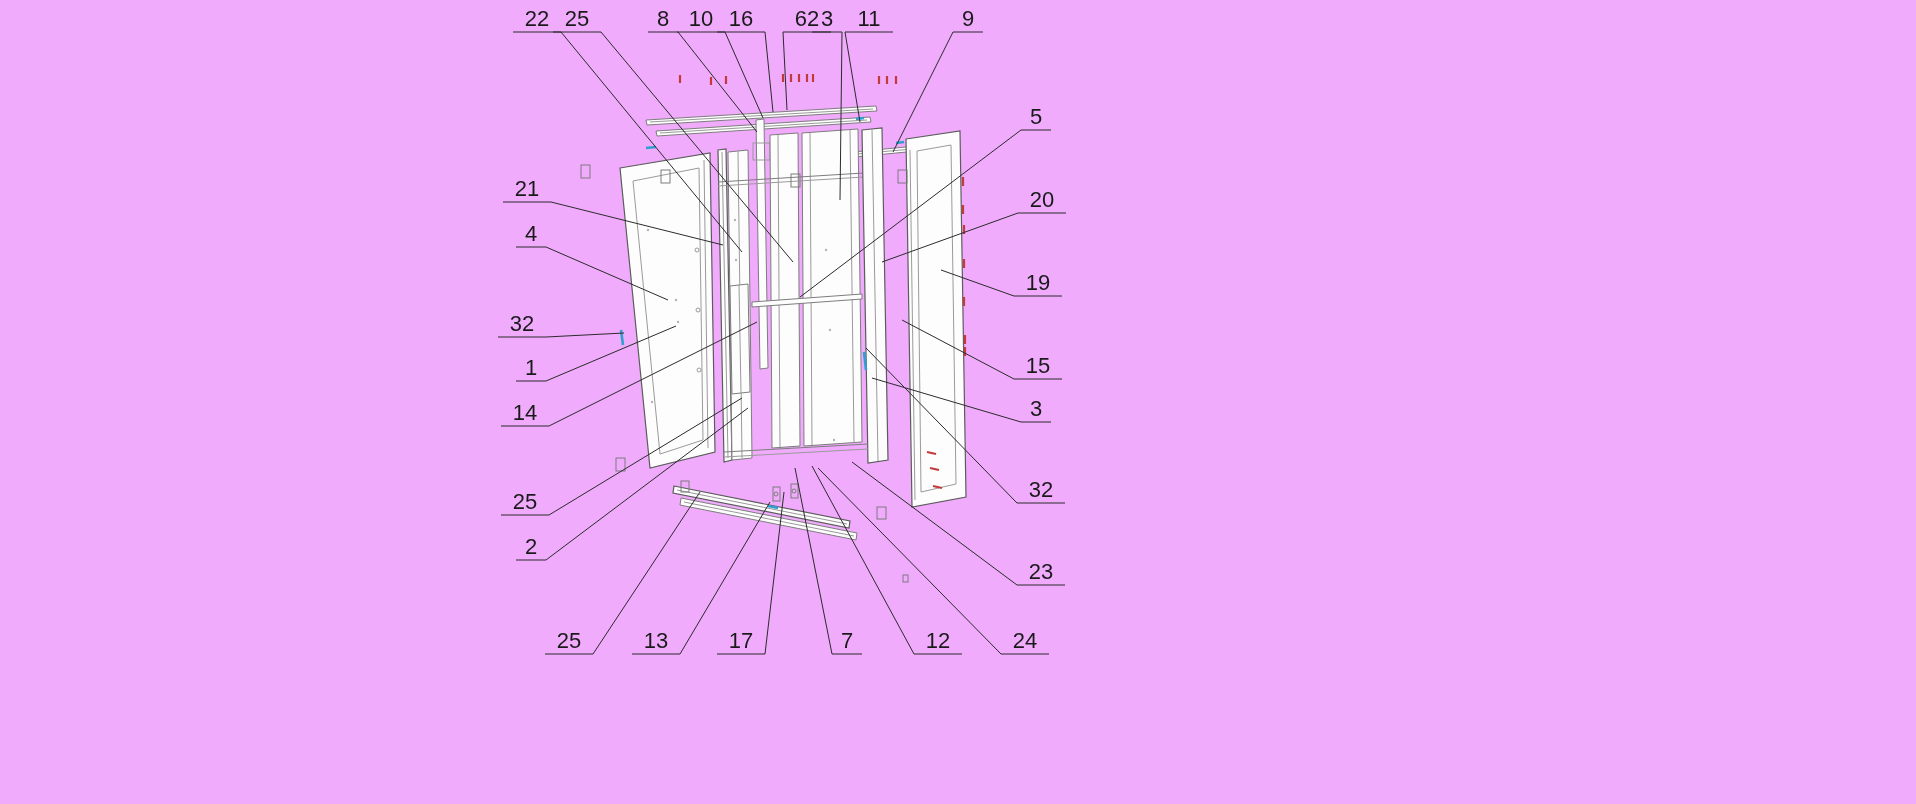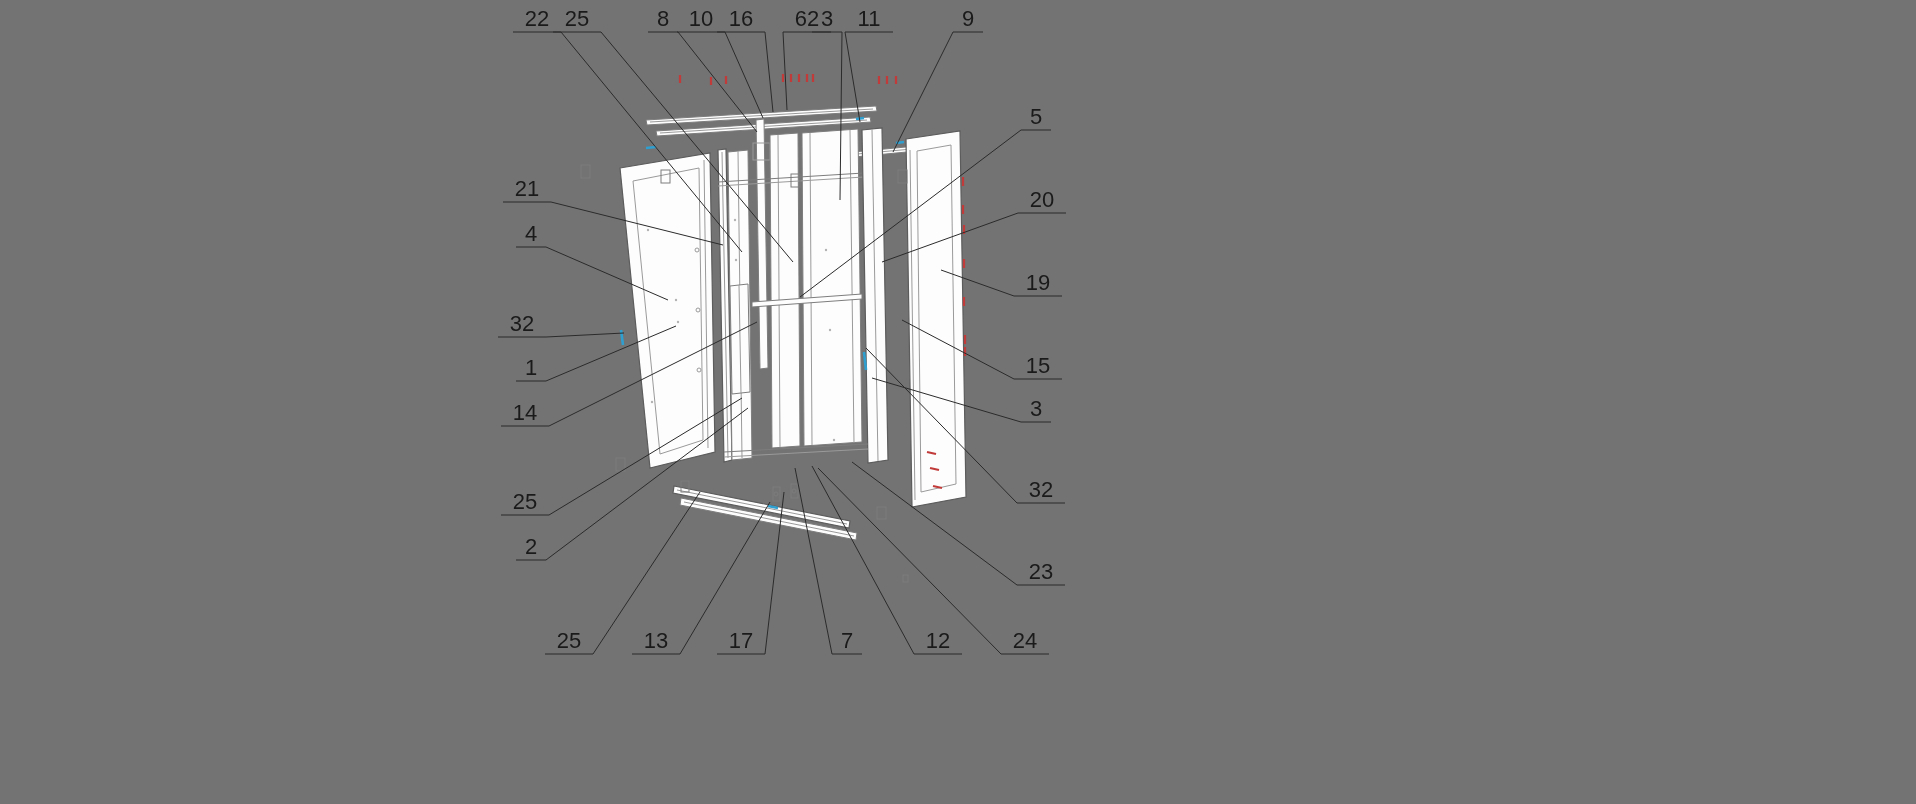--- a/index.html
+++ b/index.html
@@ -8,21 +8,21 @@
     background: #ffffff;
     width: 1916px;
     height: 804px;
     overflow: hidden;
     font-family: "Liberation Sans", sans-serif;
   }
   #stage {
     position: relative;
     width: 1916px;
     height: 804px;
-    background: #737373;
+    background: #f0abfc;
   }
   svg { position: absolute; left: 0; top: 0; }
   .thin   { stroke: #9a9a9a; stroke-width: 1; fill: none; }
   .mid    { stroke: #7d7d7d; stroke-width: 1; fill: none; }
   .dark   { stroke: #5c5c5c; stroke-width: 1.2; fill: none; }
   .panelfill { fill: #fdfdfd; }
   .red    { stroke: #c23b3b; stroke-width: 2.2; fill: none; }
   .blue   { stroke: #2f9fd0; stroke-width: 2.6; fill: none; }
   .speck  { fill: #b3b3b3; }
   #callouts-layer line { stroke: #2b2b2b; stroke-width: 1; }

